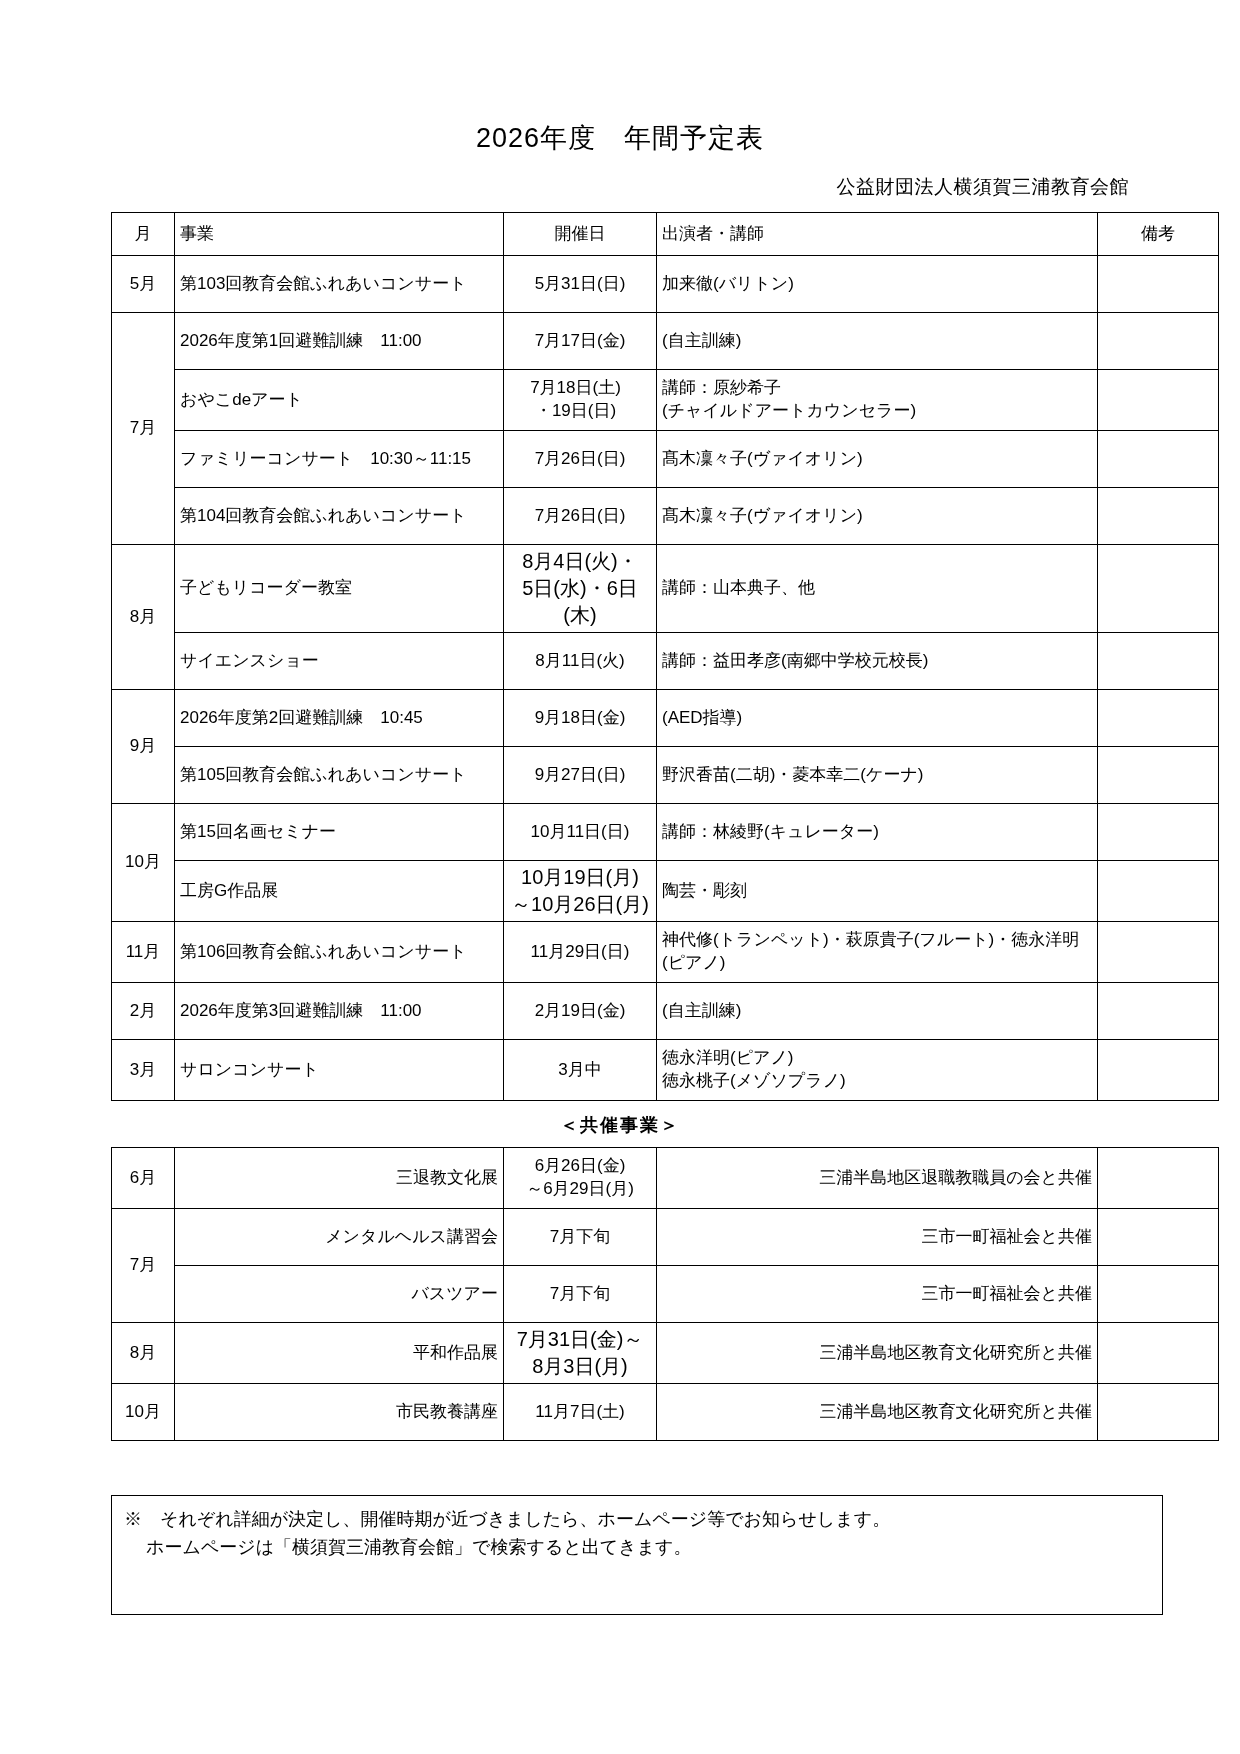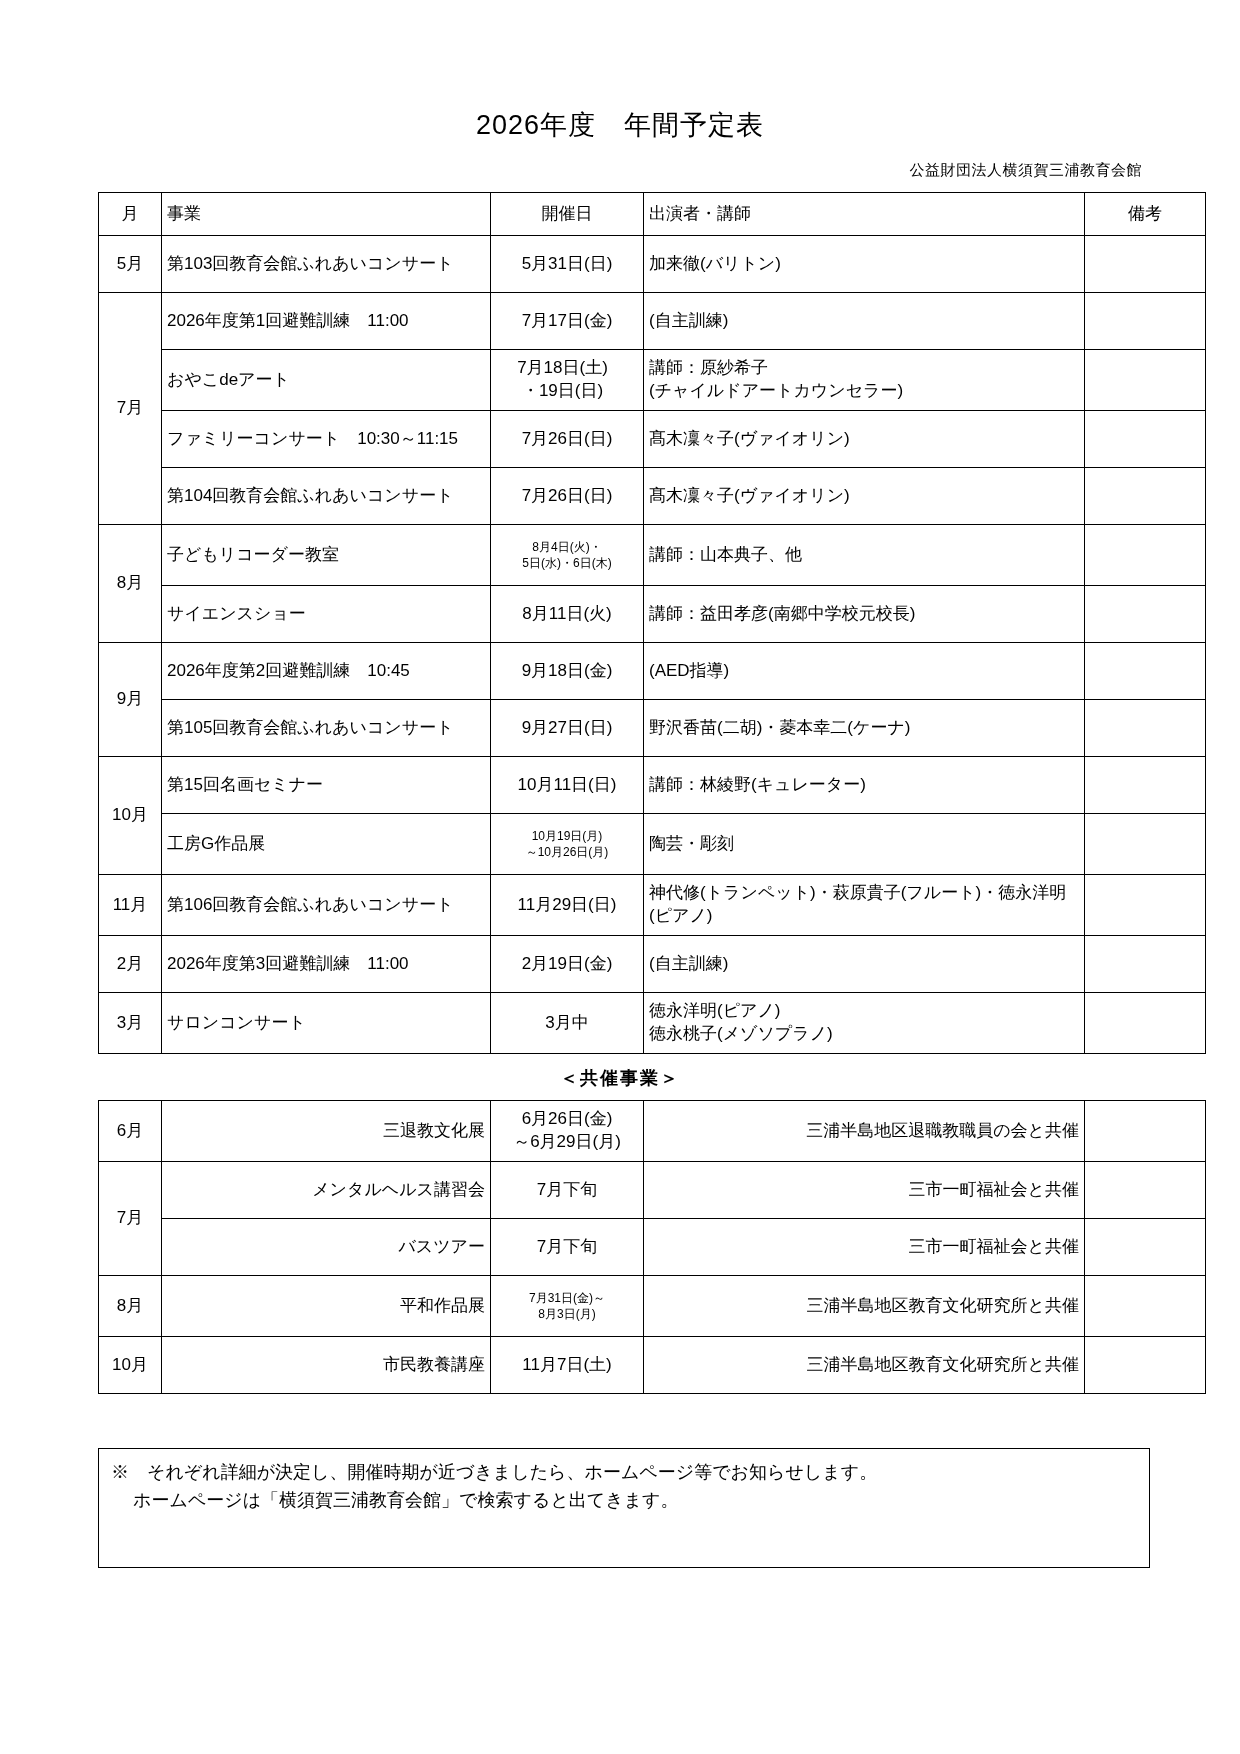--- a/index.html
+++ b/index.html
@@ -12,34 +12,34 @@
     height: 1754px;
     font-family: "Liberation Sans", sans-serif;
     color: #000000;
     position: relative;
   }
   .page {
     position: relative;
     width: 1240px;
     height: 1602px;
     box-sizing: border-box;
-    padding: 4px;
+    padding: 17px;
   }
   .title {
     text-align: center;
     font-size: 27px;
     letter-spacing: 1px;
     margin: 0;
     padding-top: 103px;
     font-weight: normal;
     font-family: "Liberation Sans", sans-serif;
   }
   .org {
     text-align: right;
-    font-size: 15px;
+    font-size: 19px;
     margin: 0;
     padding-right: 94px;
     padding-top: 18px;
     letter-spacing: 0.5px;
   }
   table.sched {
     border-collapse: collapse;
     table-layout: fixed;
     margin-left: 94px;
     margin-top: 12px;
@@ -101,21 +101,21 @@
     margin-top: 54px;
     width: 1052px;
     box-sizing: border-box;
     border: 1.5px solid #000;
     height: 120px;
     padding: 10px 12px;
     font-size: 18px;
     line-height: 1.55;
   }
   .notebox .l2 { padding-left: 22px; }
-  .small { font-size: 12px; }
+  .small { font-size: 20px; }
 </style>
 </head>
 <body>
 
 <div class="page">
 
   <h1 class="title">2026年度　年間予定表</h1>
   <div class="org">公益財団法人横須賀三浦教育会館</div>
 
   <table class="sched">

